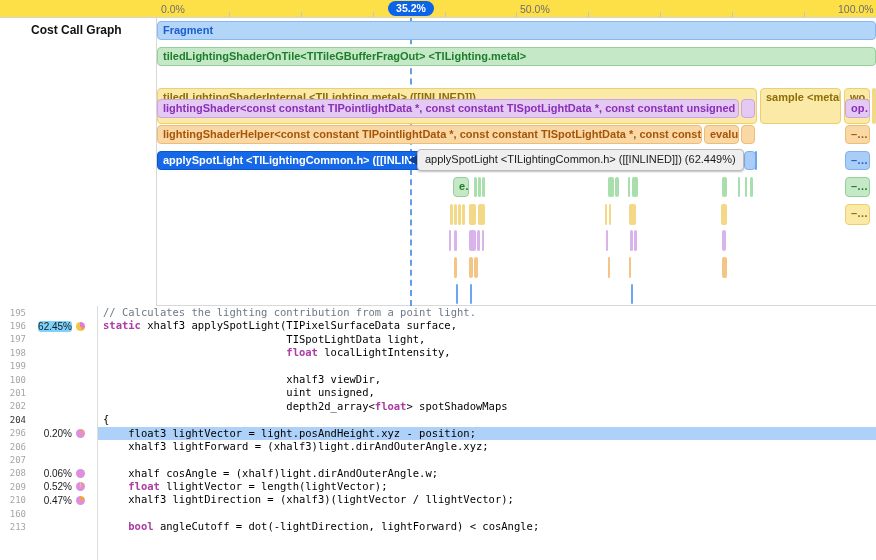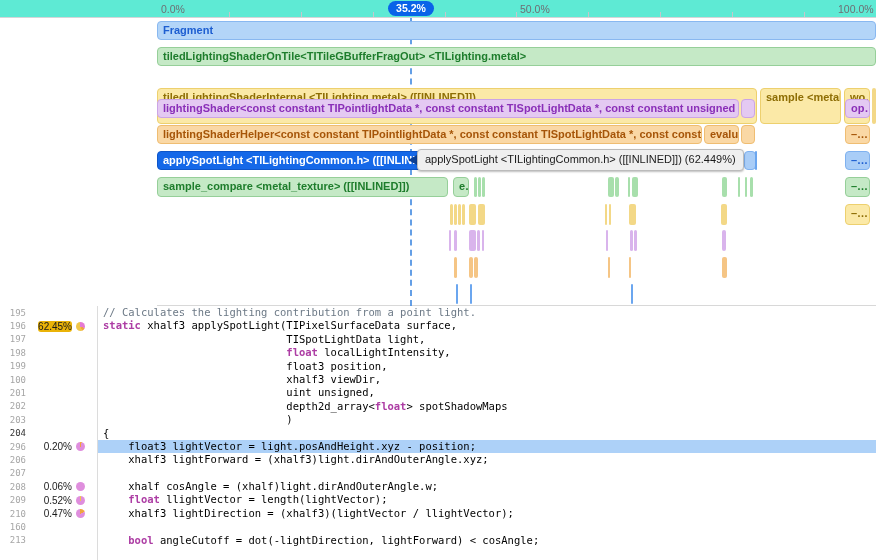--- a/index.html
+++ b/index.html
@@ -1,20 +1,20 @@
 <!DOCTYPE html>
 <html><head>
 <meta charset="utf-8">
 <style>
   html,body{margin:0;padding:0;background:#fff}
   #screen{position:relative;width:876px;height:560px;overflow:hidden;background:#fff;
           font-family:"Liberation Sans",sans-serif}
 
   
-  #ruler{position:absolute;left:0;top:0;width:876px;height:18px;background:#5eead4;
+  #ruler{position:absolute;left:0;top:0;width:876px;height:18px;background:#fde047;
          border-bottom:1px solid #D5D5D8;box-sizing:border-box}
   .rlabel{position:absolute;top:3px;font-size:10.5px;color:#6E6E73}
   .tick{position:absolute;bottom:0;width:1px;height:5px;background:#C6C6CA}
   #playhead-badge{position:absolute;top:1px;left:388px;width:46px;height:15px;background:#0A63E8;
          border-radius:8px;color:#fff;font-size:10.5px;font-weight:bold;text-align:center;line-height:15px}
 
   
   #sidebar{position:absolute;left:0;top:18px;width:157px;height:288px;background:#fff;
            border-right:1px solid #D8D8D8;box-sizing:border-box}
   #sidebar-title{position:absolute;left:31px;top:5px;font-size:12px;font-weight:bold;color:#111}
@@ -46,21 +46,21 @@
        white-space:nowrap;box-shadow:0 1px 2px rgba(0,0,0,.25)}
 
   
   #code{position:absolute;left:0;top:306px;width:876px;height:254px;background:#fff;
         font-family:"DejaVu Sans Mono","Liberation Mono",monospace}
   #gutter-divider{position:absolute;left:97px;top:0;width:1px;height:254px;background:#DCDCDC}
   .codeline{position:relative;display:flex;height:13.4px;align-items:flex-end}
   .gut{width:97px;flex:0 0 97px;display:flex;align-items:center;height:100%}
   .lnum{width:26px;text-align:right;font-size:9px;color:#A6A6A6;font-family:"DejaVu Sans Mono",monospace}
   .pct{width:46px;text-align:right;font-size:10px;color:#1a1a1a;font-family:"Liberation Sans",sans-serif}
-  .pctbadge{background:#eab308;border-radius:3px;padding:0 0}
+  .pctbadge{background:#7dd3fc;border-radius:3px;padding:0 0}
   .dotcell{width:17px;display:flex;justify-content:center}
   .dot{width:9px;height:9px;border-radius:50%}
   .dot196{background:conic-gradient(#E57AD3 0 115deg,#F0A43E 115deg 155deg,#EFC64A 155deg 360deg)}
   .dot205{background:conic-gradient(#F0A43E 0 18deg,#DF8EDD 18deg 360deg)}
   .dot208{background:#DF8EDD}
   .dot209{background:conic-gradient(#EFC64A 0 14deg,#DF8EDD 14deg 360deg)}
   .dot210{background:conic-gradient(#F0A43E 0 65deg,#DF8EDD 65deg 360deg)}
   .src{flex:1;height:100%;font-size:10.5px;line-height:13.4px;white-space:pre;color:#000;padding-left:6px;box-sizing:border-box}
   .hl .src{background:#ADD1F8}
   .kw{color:#AD3DA4;font-weight:bold}
@@ -81,20 +81,23 @@
     <div class="tick" style="left:373px"></div>
     <div class="tick" style="left:445px"></div>
     <div class="tick" style="left:516px"></div>
     <div class="tick" style="left:588px"></div>
     <div class="tick" style="left:660px"></div>
     <div class="tick" style="left:732px"></div>
     <div class="tick" style="left:804px"></div>
     <div id="playhead-badge">35.2%</div>
   </div>
 
+  <div id="sidebar">
+    <div id="sidebar-title">Cost Call Graph</div>
+  </div>
 
   <div id="flame">
     <div id="dashline"></div>
 
     <div class="frow" style="top:29px;height:19px">
       <div class="bar c-green" style="left:0;width:719px">tiledLightingShaderOnTile&lt;TITileGBufferFragOut&gt; &lt;TILighting.metal&gt;</div>
     </div>
 
     <div class="frow" style="top:3px;height:19px">
       <div class="bar c-blue" style="left:0;width:719px">Fragment</div>
@@ -126,21 +129,20 @@
       <div class="bar c-bluelt" style="left:477px;width:8px"></div>
       <div class="bar c-bluelt" style="left:559px;width:12px"></div>
       <div class="bar c-bluelt" style="left:587px;width:9px"></div>
       <div class="sliver s-blue" style="left:598px;width:2px"></div>
       <div class="bar c-bluelt" style="left:688px;width:25px">–…</div>
       <div id="tooltip-arrow"></div>
       <div id="tooltip">applySpotLight &lt;TILightingCommon.h&gt; ([[INLINED]])  (62.449%)</div>
     </div>
 
     <div class="frow" style="top:159px;height:20px">
-      <div class="bar c-green" style="left:0;width:291px">sample_compare &lt;metal_texture&gt; ([[INLINED]])</div>
       <div class="bar c-green" style="left:296px;width:16px">e…</div>
       <div class="sliver s-green" style="left:317px;width:3px"></div>
       <div class="sliver s-green" style="left:321px;width:3px"></div>
       <div class="sliver s-green" style="left:325px;width:3px"></div>
       <div class="sliver s-green" style="left:451px;width:6px"></div>
       <div class="sliver s-green" style="left:458px;width:4px"></div>
       <div class="sliver s-green" style="left:471px;width:2px"></div>
       <div class="sliver s-green" style="left:475px;width:6px"></div>
       <div class="sliver s-green" style="left:565px;width:5px"></div>
       <div class="sliver s-green" style="left:581px;width:2px"></div>
@@ -225,21 +227,20 @@
           <span class="dotcell"></span>
         </div>
       <div class="src"><span>                             </span><span class="kw">float</span><span> localLightIntensity,</span></div>
     </div>
     <div class="codeline">
       <div class="gut">
           <span class="lnum">199</span>
           <span class="pct"></span>
           <span class="dotcell"></span>
         </div>
-      <div class="src"><span>                             float3 position,</span></div>
     </div>
     <div class="codeline">
       <div class="gut">
           <span class="lnum">100</span>
           <span class="pct"></span>
           <span class="dotcell"></span>
         </div>
       <div class="src"><span>                             xhalf3 viewDir,</span></div>
     </div>
     <div class="codeline">
@@ -250,28 +251,20 @@
         </div>
       <div class="src"><span>                             uint unsigned,</span></div>
     </div>
     <div class="codeline">
       <div class="gut">
           <span class="lnum">202</span>
           <span class="pct"></span>
           <span class="dotcell"></span>
         </div>
       <div class="src"><span>                             depth2d_array&lt;</span><span class="kw">float</span><span>&gt; spotShadowMaps</span></div>
-    </div>
-    <div class="codeline">
-      <div class="gut">
-          <span class="lnum">203</span>
-          <span class="pct"></span>
-          <span class="dotcell"></span>
-        </div>
-      <div class="src"><span>                             )</span></div>
     </div>
     <div class="codeline">
       <div class="gut">
           <span class="lnum lnum-dark">204</span>
           <span class="pct"></span>
           <span class="dotcell"></span>
         </div>
       <div class="src"><span>{</span></div>
     </div>
     <div class="codeline hl">

